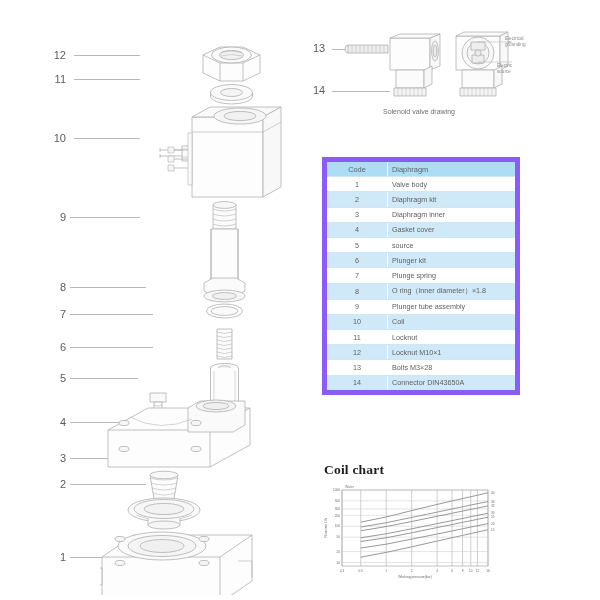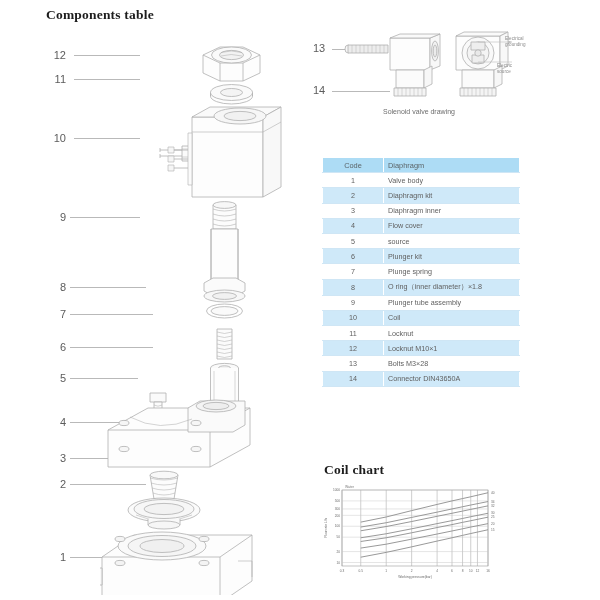--- a/index.html
+++ b/index.html
@@ -72,34 +72,33 @@
     font-weight:normal;
     text-align:left;
     white-space:nowrap;
   }
   #components-table th{
     background:#addcf5;color:#5b6468;font-weight:normal;font-size:7.4px;
   }
   #components-table .code-col{width:52px;text-align:center;}
   #components-table tr.alt td{background:#cfe9f9;}
   #components-table tr td{background:#ffffff;}
-  #components-table{border:1px solid #8b5cf6;}
+  #components-table{border:5px solid #8b5cf6;}
 
   
   #flow-chart{
     position:absolute;left:320px;top:478px;width:200px;height:110px;
   }
   #flow-chart svg{display:block;}
 </style>
 </head>
 <body>
 
 <div class="page">
 
-  <div class="heading" id="components-title">Components table</div>
 
   <div class="heading" id="flowchart-title">Coil chart</div>
 
   <div class="callout" style="left:44px;top:49px;">12</div>
   <div class="leader" style="left:74px;top:55px;width:66px;"></div>
 
   <div class="callout" style="left:44px;top:73px;">11</div>
   <div class="leader" style="left:74px;top:79px;width:66px;"></div>
 
   <div class="callout" style="left:44px;top:132px;">10</div>
@@ -346,21 +345,21 @@
         <tr class="alt">
           <td class="code-col">2</td>
           <td>Diaphragm kit</td>
         </tr>
         <tr>
           <td class="code-col">3</td>
           <td>Diaphragm inner</td>
         </tr>
         <tr class="alt">
           <td class="code-col">4</td>
-          <td>Flow cover</td>
+          <td>Gasket cover</td>
         </tr>
         <tr>
           <td class="code-col">5</td>
           <td>source</td>
         </tr>
         <tr class="alt">
           <td class="code-col">6</td>
           <td>Plunger  kit</td>
         </tr>
         <tr>

